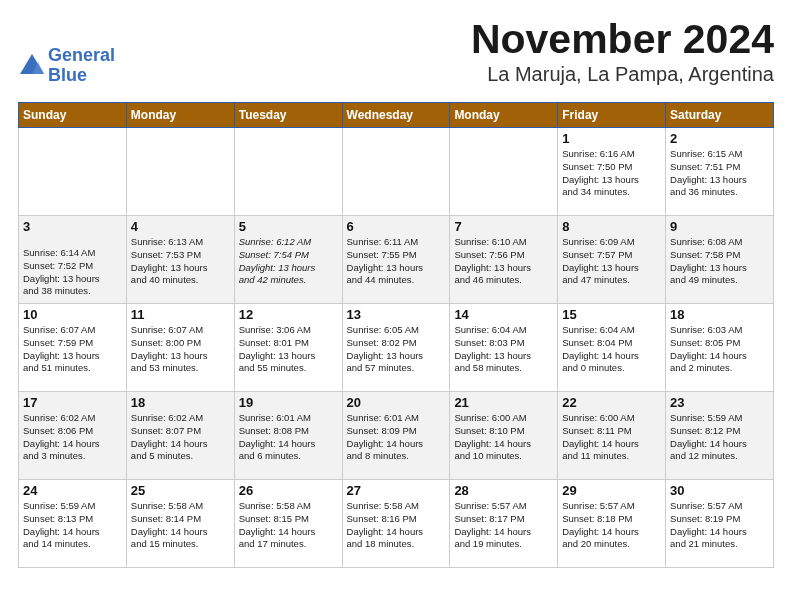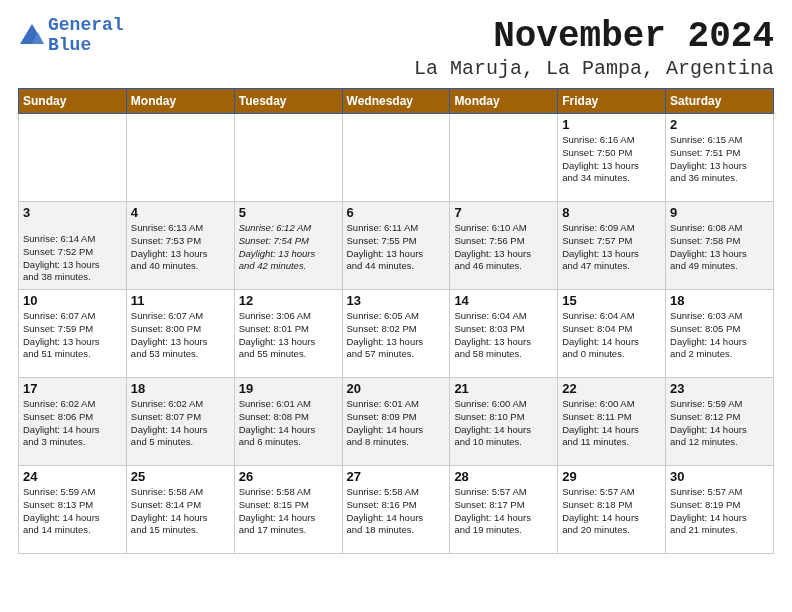--- a/index.html
+++ b/index.html
@@ -10,23 +10,22 @@
       height: 612px;
       overflow: hidden;
     }
     .page {
       width: 792px;
       padding: 16px 18px 10px 18px;
     }
     .header-area {
       display: flex;
       justify-content: space-between;
-      align-items: flex-start;
-      margin-bottom: 8px;
-      font-family: Liberation Mono, monospace;
+      align-items: flex-end;
+      margin-bottom: 16px;
     }
     .logo {
       display: flex;
       align-items: center;
       gap: 0;
     }
     .logo-text {
       font-size: 18px;
       font-weight: bold;
       color: #1a1a1a;
@@ -37,21 +36,21 @@
     }
     .logo-icon {
       width: 28px;
       height: 28px;
       margin-right: 2px;
     }
     .title-area {
       text-align: right;
     }
     .month-title {
-      font-size: 36px;
+      font-size: 41px;
       font-weight: bold;
       color: #1a1a1a;
     }
     .location-title {
       font-size: 20px;
       color: #333;
       font-weight: normal;
     }
     table {
       width: 100%;

